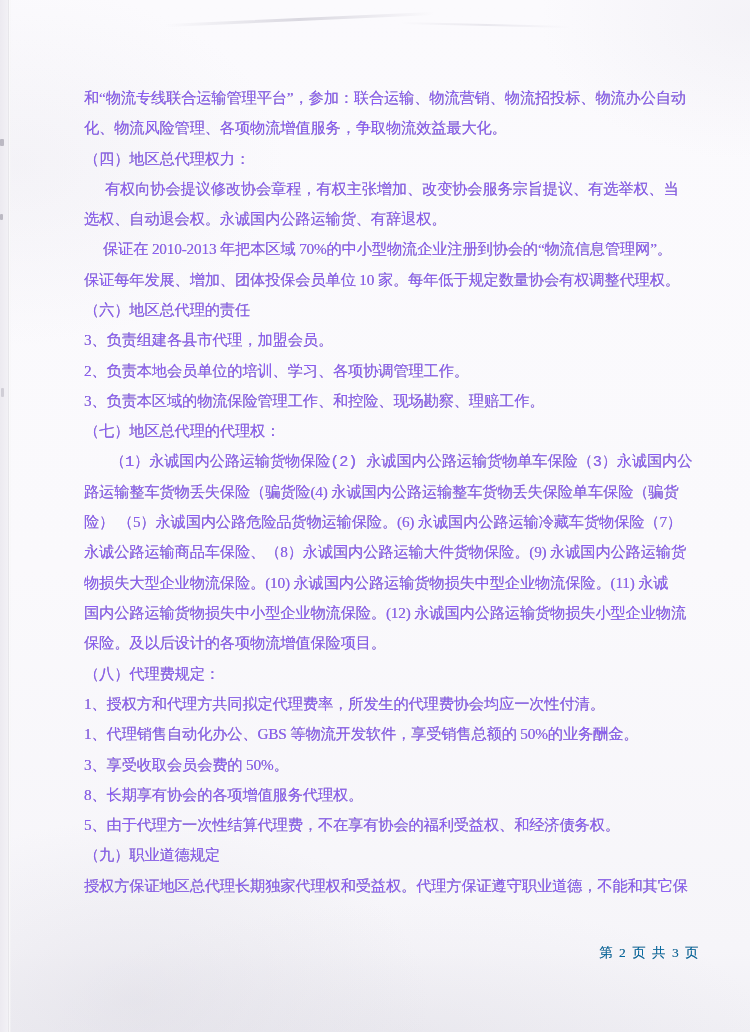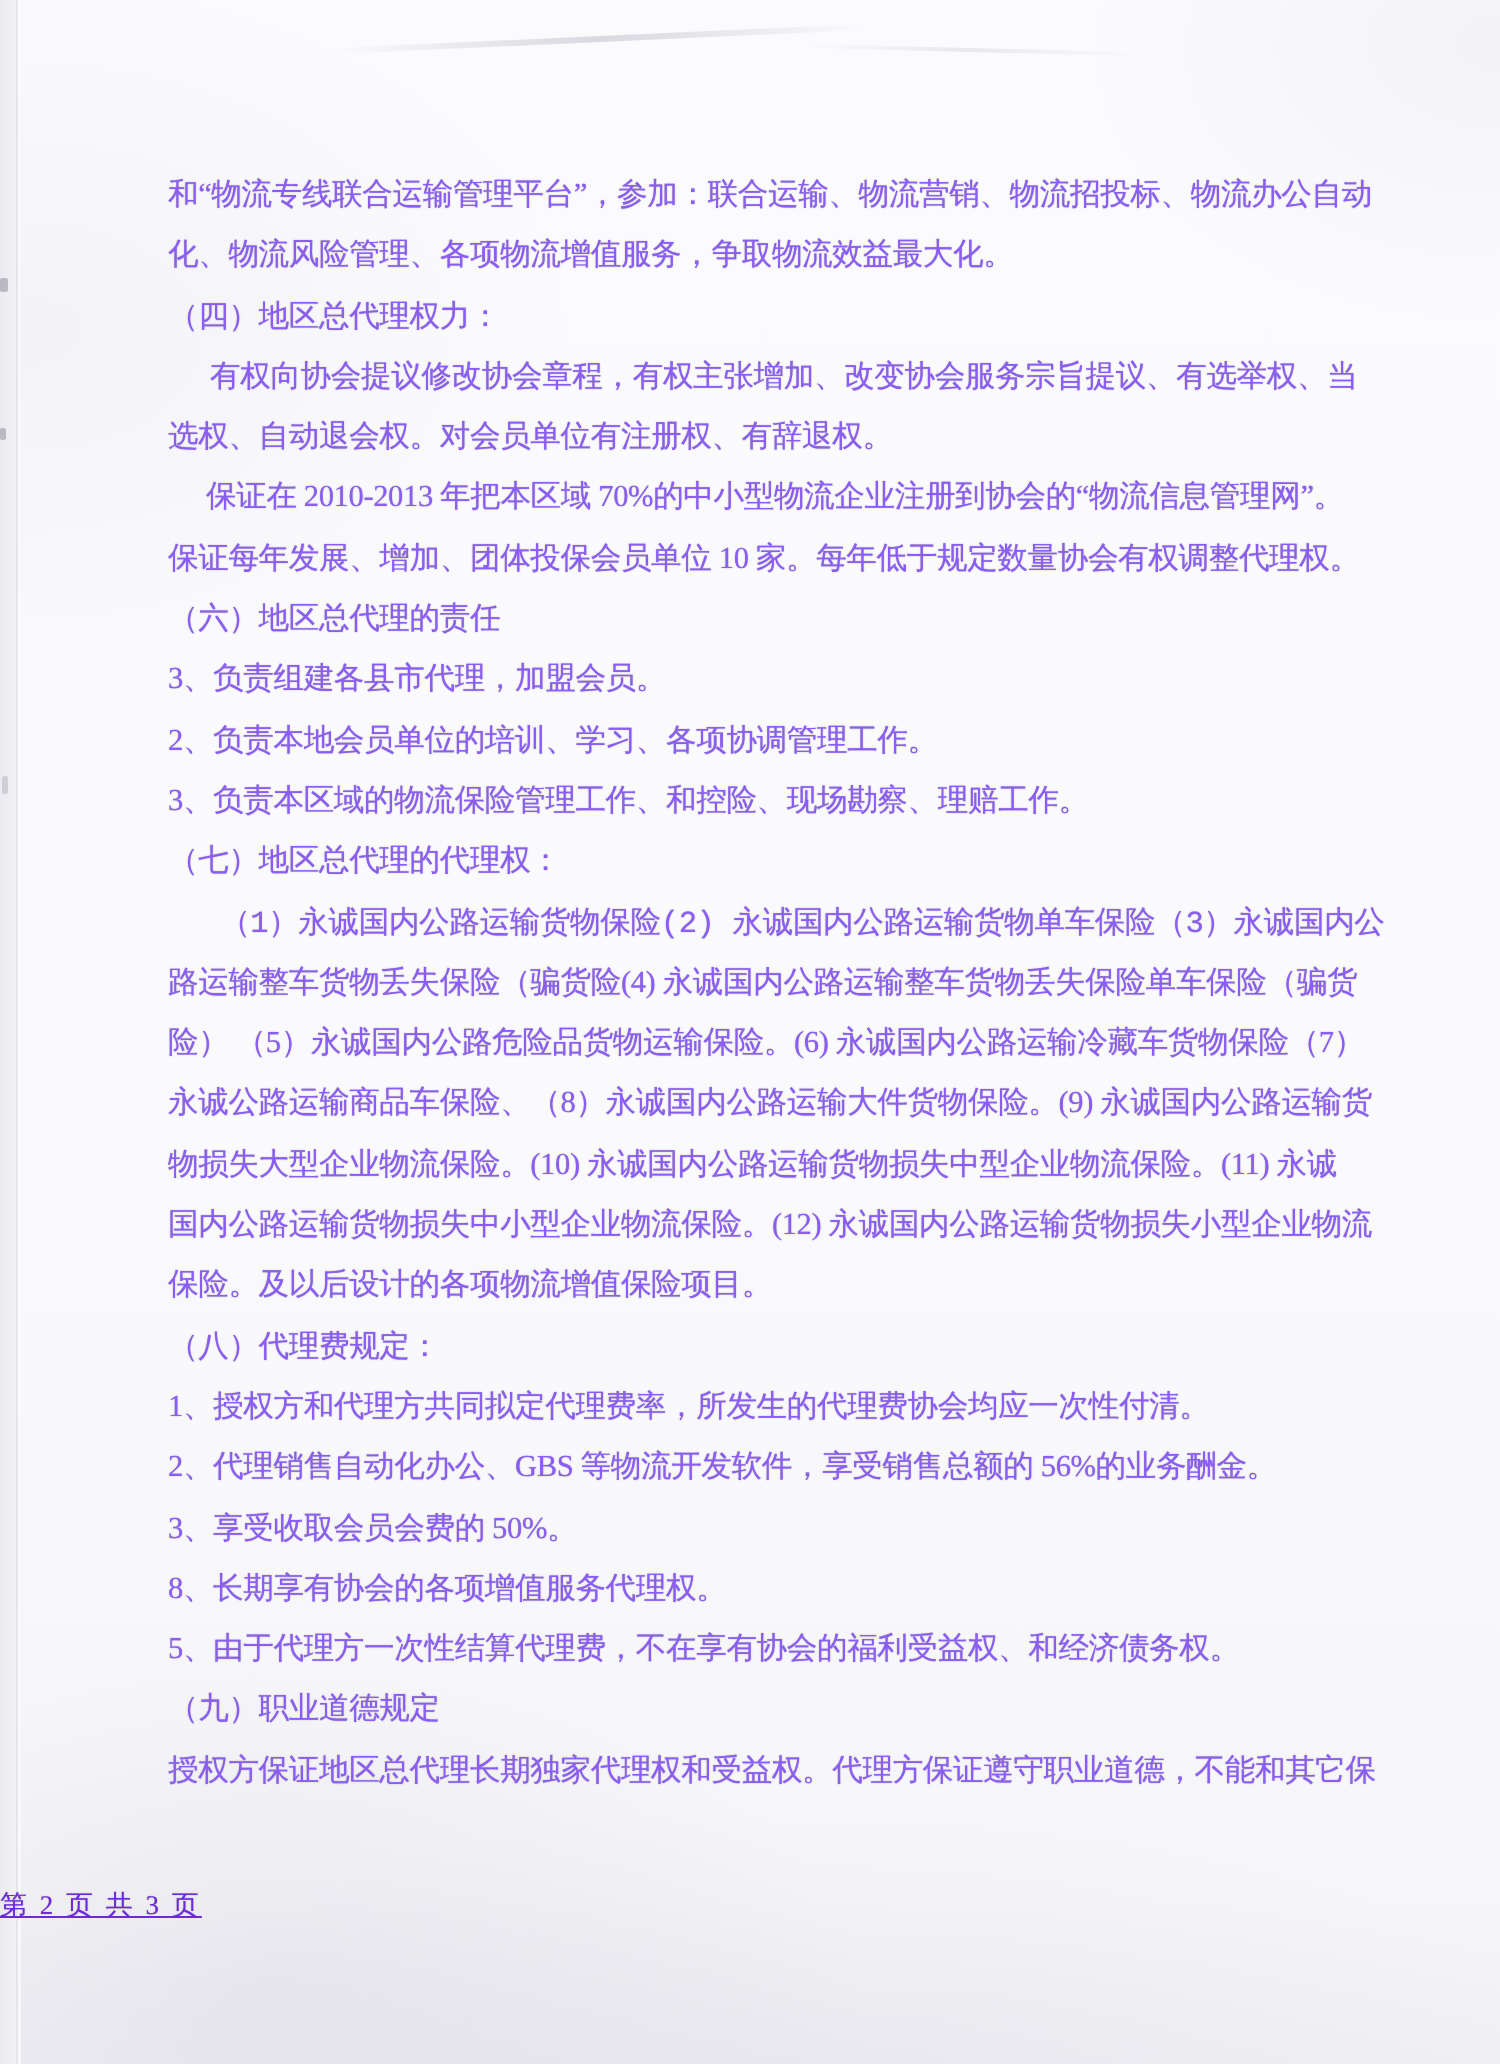--- a/index.html
+++ b/index.html
@@ -55,63 +55,62 @@
   .line {
     height: 30.3px; line-height: 30.3px;
     font-size: 15.3px;
     letter-spacing: -0.2px;
     color: #8b5cf6;
     white-space: nowrap;
     text-shadow: 0 0 0.6px rgba(62,62,74,0.55);
   }
   .page-footer {
     position: absolute; left: 0; top: 944px; width: 700px;
-    text-align: left;
+    text-align: right;
     font-size: 13.5px;
     letter-spacing: 1.5px;
-    color: #6d28d9;
+    color: #0369a1;
     text-shadow: 0 0 0.6px rgba(62,62,74,0.5);
-    text-decoration: underline;
   }
 </style>
 </head>
 <body>
 
 <div class="paper"></div>
 <div class="left-strip"></div>
 <div class="edge-seam"></div>
 <div class="edge-speck speck1"></div>
 <div class="edge-speck speck2"></div>
 <div class="edge-speck speck3"></div>
 <div class="crease"></div>
 <div class="crease2"></div>
 
 <div class="textblock">
     <div class="line">和“物流专线联合运输管理平台”，参加：联合运输、物流营销、物流招投标、物流办公自动</div>
     <div class="line">化、物流风险管理、各项物流增值服务，争取物流效益最大化。</div>
     <div class="line">（四）地区总代理权力：</div>
     <div class="line" style="padding-left: 21px; font-family: Liberation Serif, serif;">有权向协会提议修改协会章程，有权主张增加、改变协会服务宗旨提议、有选举权、当</div>
-    <div class="line">选权、自动退会权。对会员单位有注册权、有辞退权。</div>
+    <div class="line">选权、自动退会权。永诚国内公路运输货、有辞退权。</div>
     <div class="line" style="padding-left: 19px;">保证在 2010-2013 年把本区域 70%的中小型物流企业注册到协会的“物流信息管理网”。</div>
     <div class="line">保证每年发展、增加、团体投保会员单位 10 家。每年低于规定数量协会有权调整代理权。</div>
     <div class="line">（六）地区总代理的责任</div>
     <div class="line">3、负责组建各县市代理，加盟会员。</div>
     <div class="line">2、负责本地会员单位的培训、学习、各项协调管理工作。</div>
     <div class="line">3、负责本区域的物流保险管理工作、和控险、现场勘察、理赔工作。</div>
     <div class="line">（七）地区总代理的代理权：</div>
     <div class="line" style="padding-left: 26px; font-family: Liberation Mono, monospace;">（1）永诚国内公路运输货物保险(2) 永诚国内公路运输货物单车保险（3）永诚国内公</div>
     <div class="line">路运输整车货物丢失保险（骗货险(4) 永诚国内公路运输整车货物丢失保险单车保险（骗货</div>
     <div class="line">险） （5）永诚国内公路危险品货物运输保险。(6) 永诚国内公路运输冷藏车货物保险（7）</div>
     <div class="line">永诚公路运输商品车保险、（8）永诚国内公路运输大件货物保险。(9) 永诚国内公路运输货</div>
     <div class="line">物损失大型企业物流保险。(10) 永诚国内公路运输货物损失中型企业物流保险。(11) 永诚</div>
     <div class="line">国内公路运输货物损失中小型企业物流保险。(12) 永诚国内公路运输货物损失小型企业物流</div>
     <div class="line">保险。及以后设计的各项物流增值保险项目。</div>
     <div class="line">（八）代理费规定：</div>
     <div class="line">1、授权方和代理方共同拟定代理费率，所发生的代理费协会均应一次性付清。</div>
-    <div class="line">2、代理销售自动化办公、GBS 等物流开发软件，享受销售总额的 56%的业务酬金。</div>
+    <div class="line">1、代理销售自动化办公、GBS 等物流开发软件，享受销售总额的 50%的业务酬金。</div>
     <div class="line">3、享受收取会员会费的 50%。</div>
     <div class="line">8、长期享有协会的各项增值服务代理权。</div>
     <div class="line">5、由于代理方一次性结算代理费，不在享有协会的福利受益权、和经济债务权。</div>
     <div class="line">（九）职业道德规定</div>
     <div class="line">授权方保证地区总代理长期独家代理权和受益权。代理方保证遵守职业道德，不能和其它保</div>
   </div>
 
 <div class="page-footer">第 2 页 共 3 页</div>
 
 </body></html>

